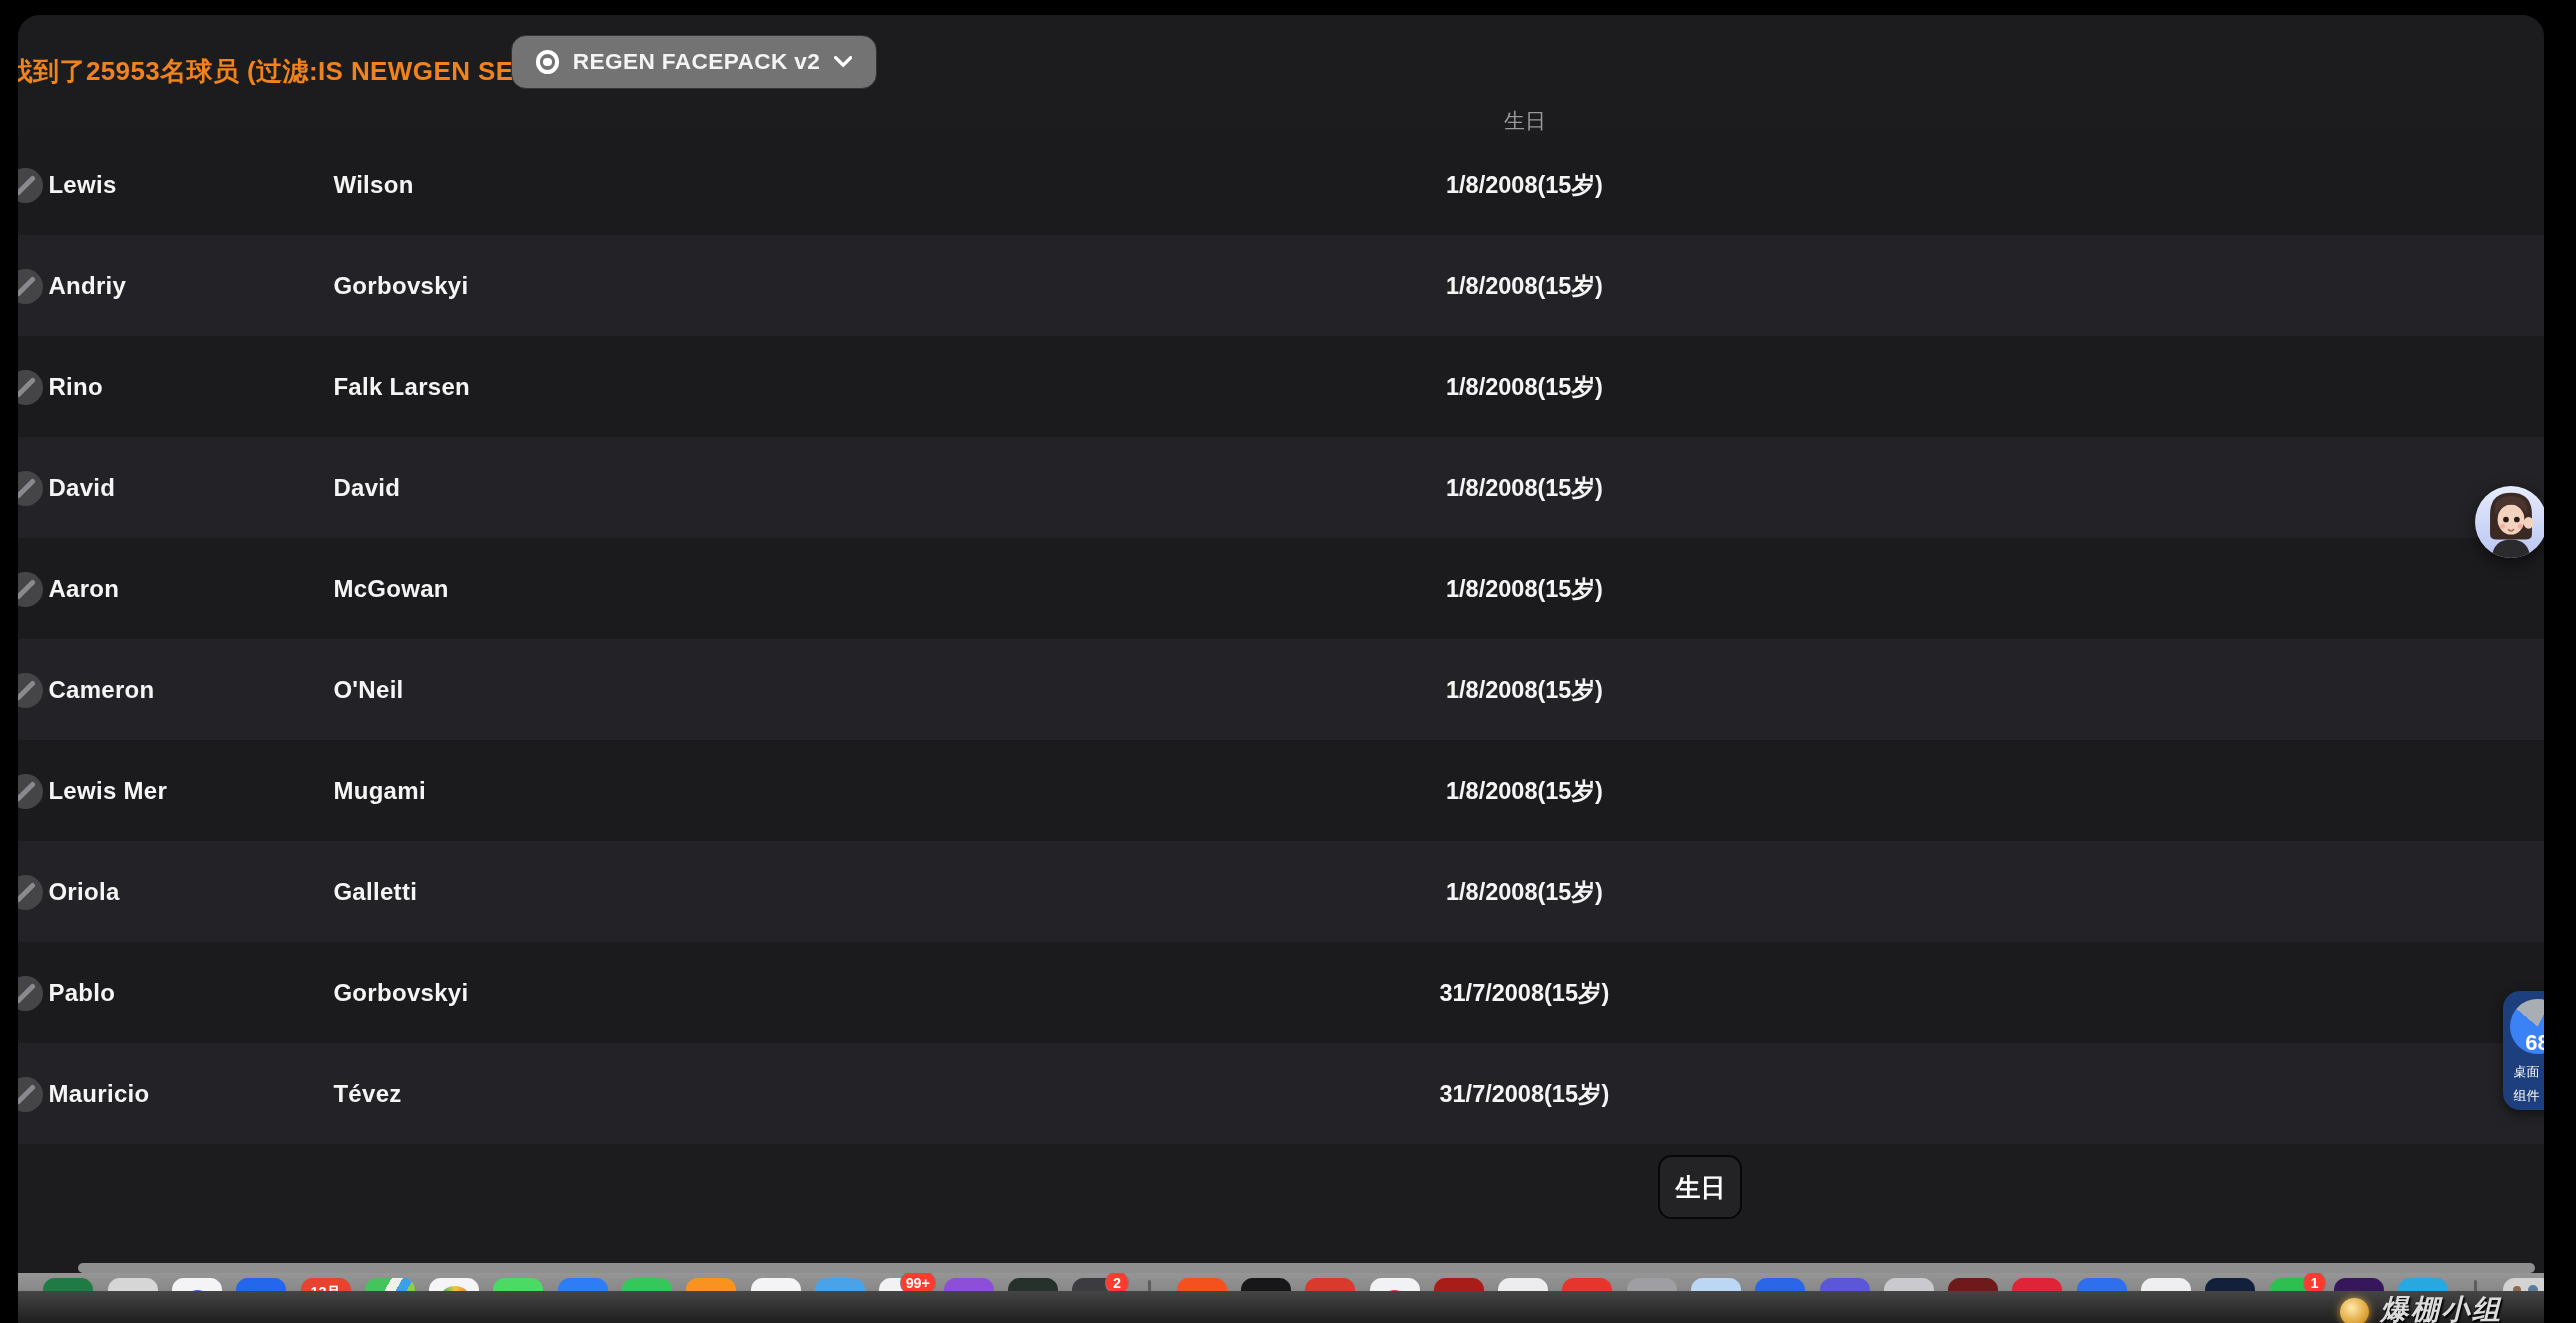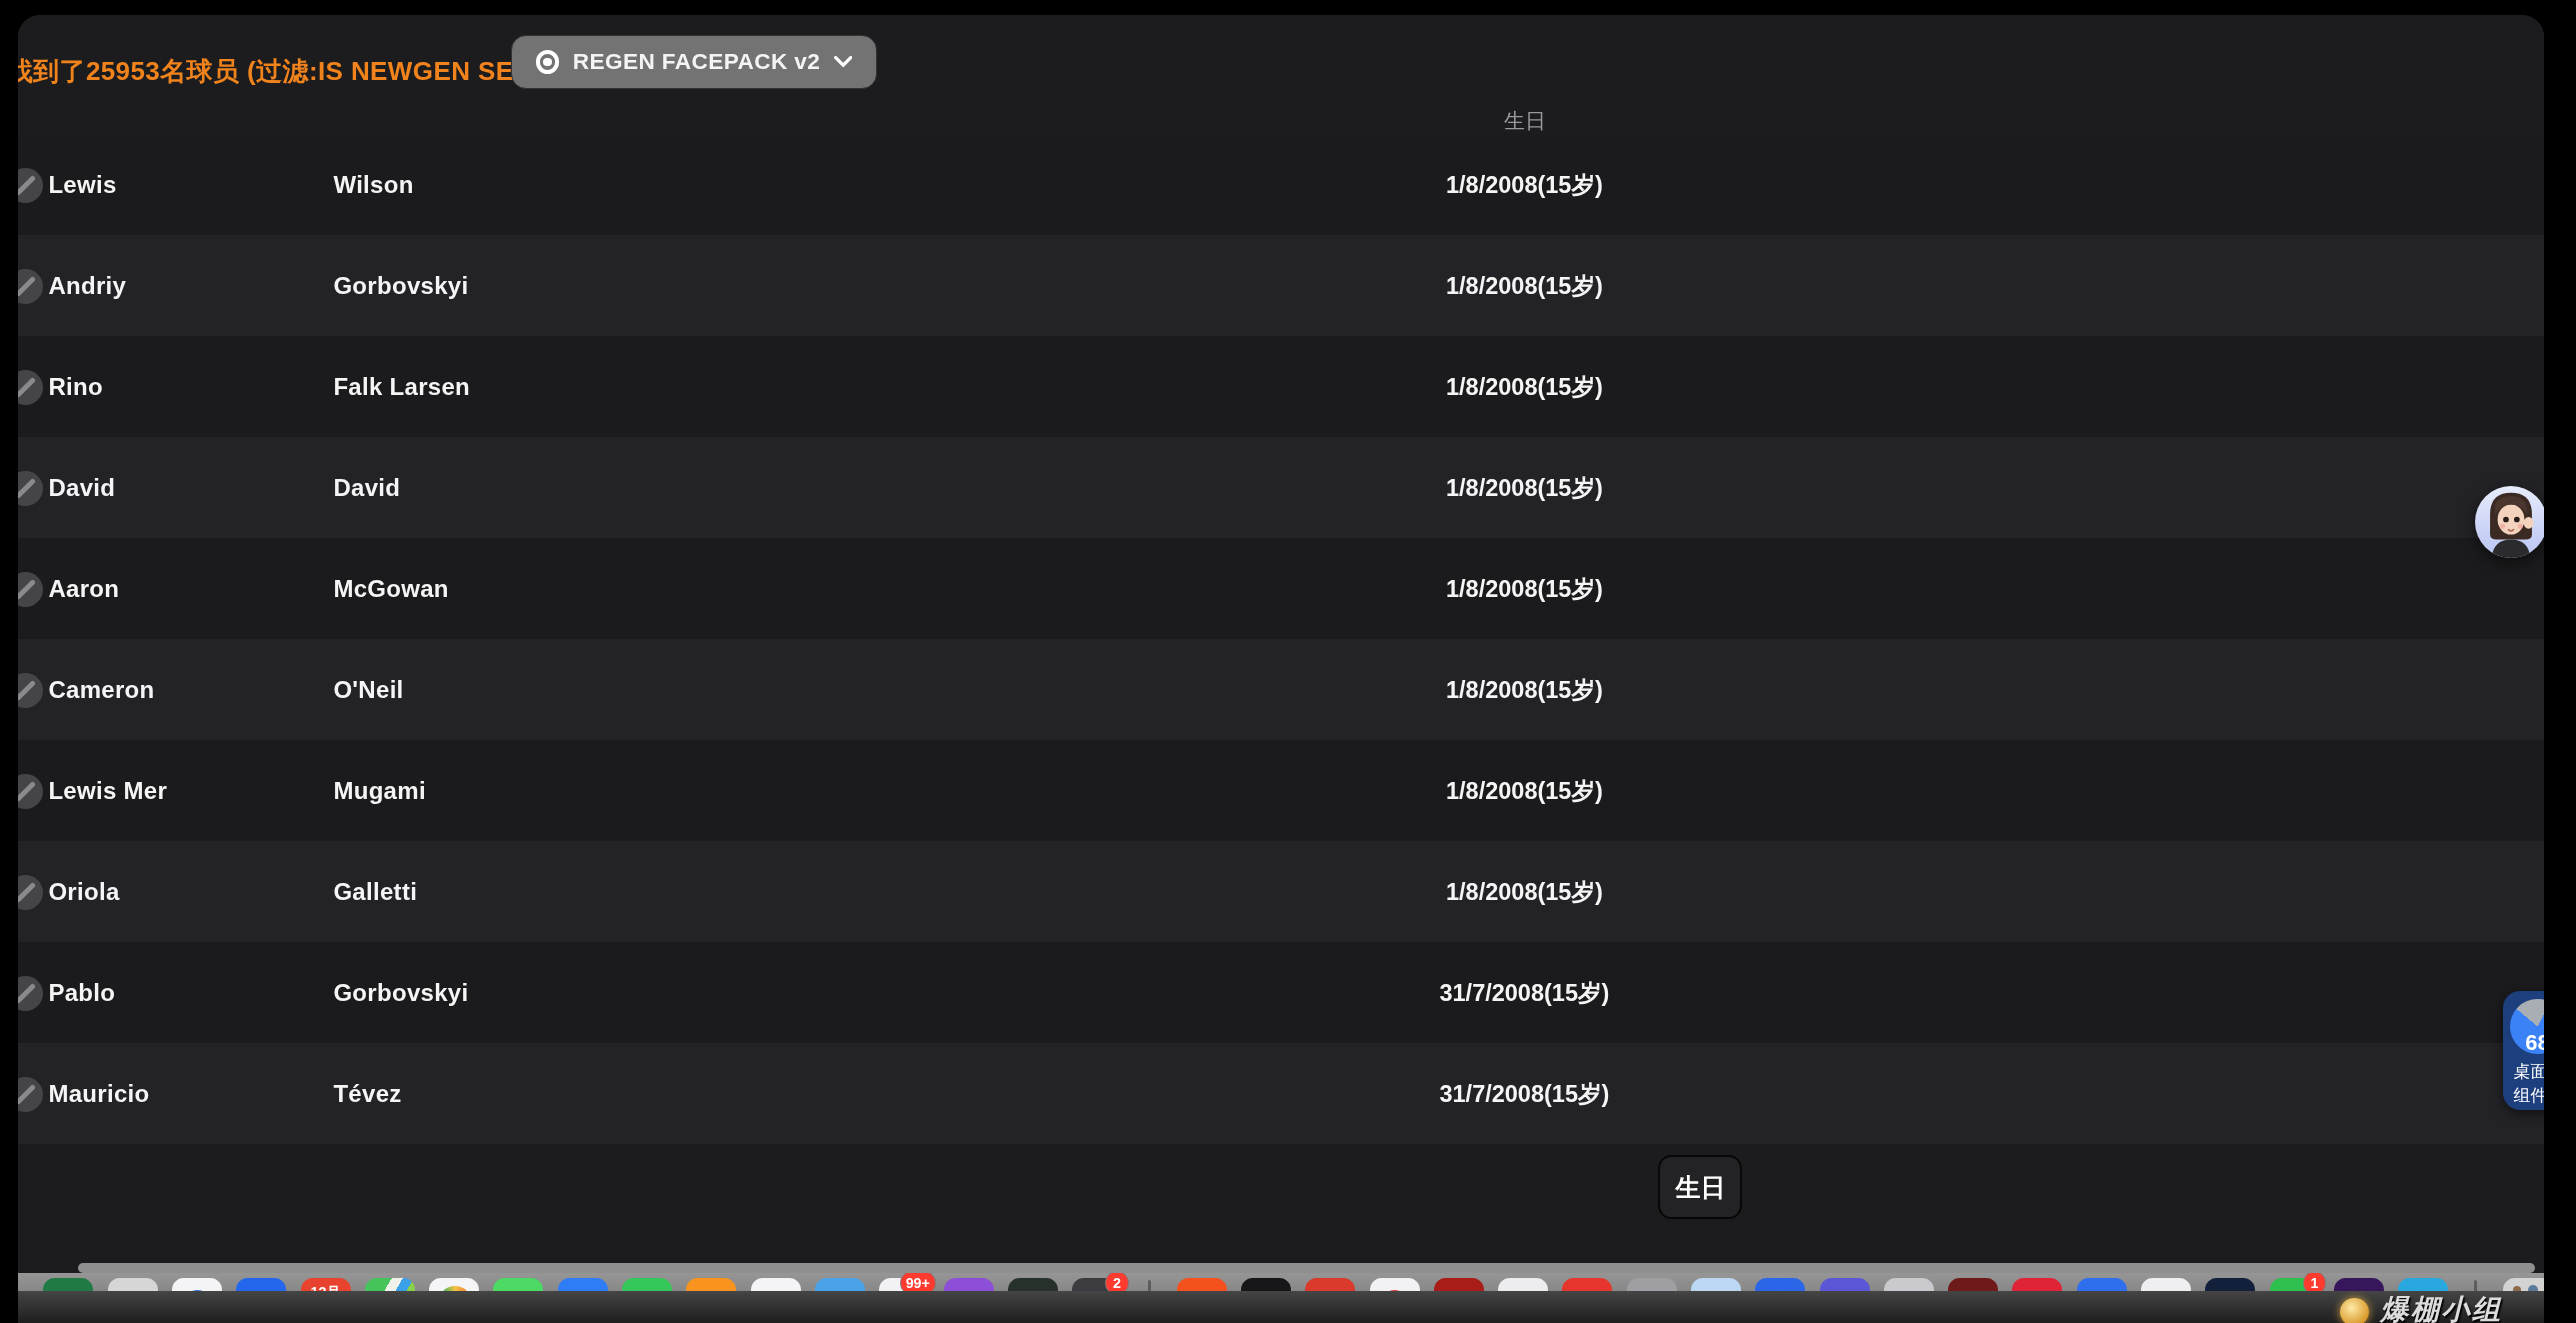--- a/index.html
+++ b/index.html
@@ -87,21 +87,21 @@
   .assistant { position:absolute; left:2457px; top:471px; width:72px; height:72px;
                border-radius:50%; overflow:hidden; z-index:9; cursor:pointer;
                background:linear-gradient(#e7ecfc,#b9c4f2); box-shadow:0 5px 15px rgba(0,0,0,.5); }
   .widget { position:absolute; left:2485px; top:976px; width:94px; height:119px;
             border-radius:17px; background:#1d3f7d; z-index:9; cursor:pointer;
             box-shadow:0 3.4px 11.7px rgba(0,0,0,.5); }
   .gauge { position:absolute; left:6.7px; top:8.4px; width:55px; height:55px; border-radius:50%;
            background:conic-gradient(from -50deg,#a9aeb5 0 78deg,#3b82f6 78deg 360deg);
            display:flex; align-items:center; justify-content:center; }
   .gauge-val { color:#fff; font-size:22px; font-weight:700;margin-top:32px; }
-  .widget-label { position:absolute; left:10px; top:69px; color:#fff; font-size:17px;
+  .widget-label { position:absolute; left:10px; top:69px; color:#fff; font-size:13px;
                   line-height:24px; font-weight:400; }
 
   .tooltip { position:absolute; left:1640px; top:1140px; width:84px; height:64px;
              background:#232325; border:2.5px solid #070707; border-radius:13.4px;
              display:flex; align-items:center; justify-content:center; z-index:8; }
   .tooltip span { color:#fff; font-size:25px; font-weight:700; }
 </style>
 </head>
 <body>
 

